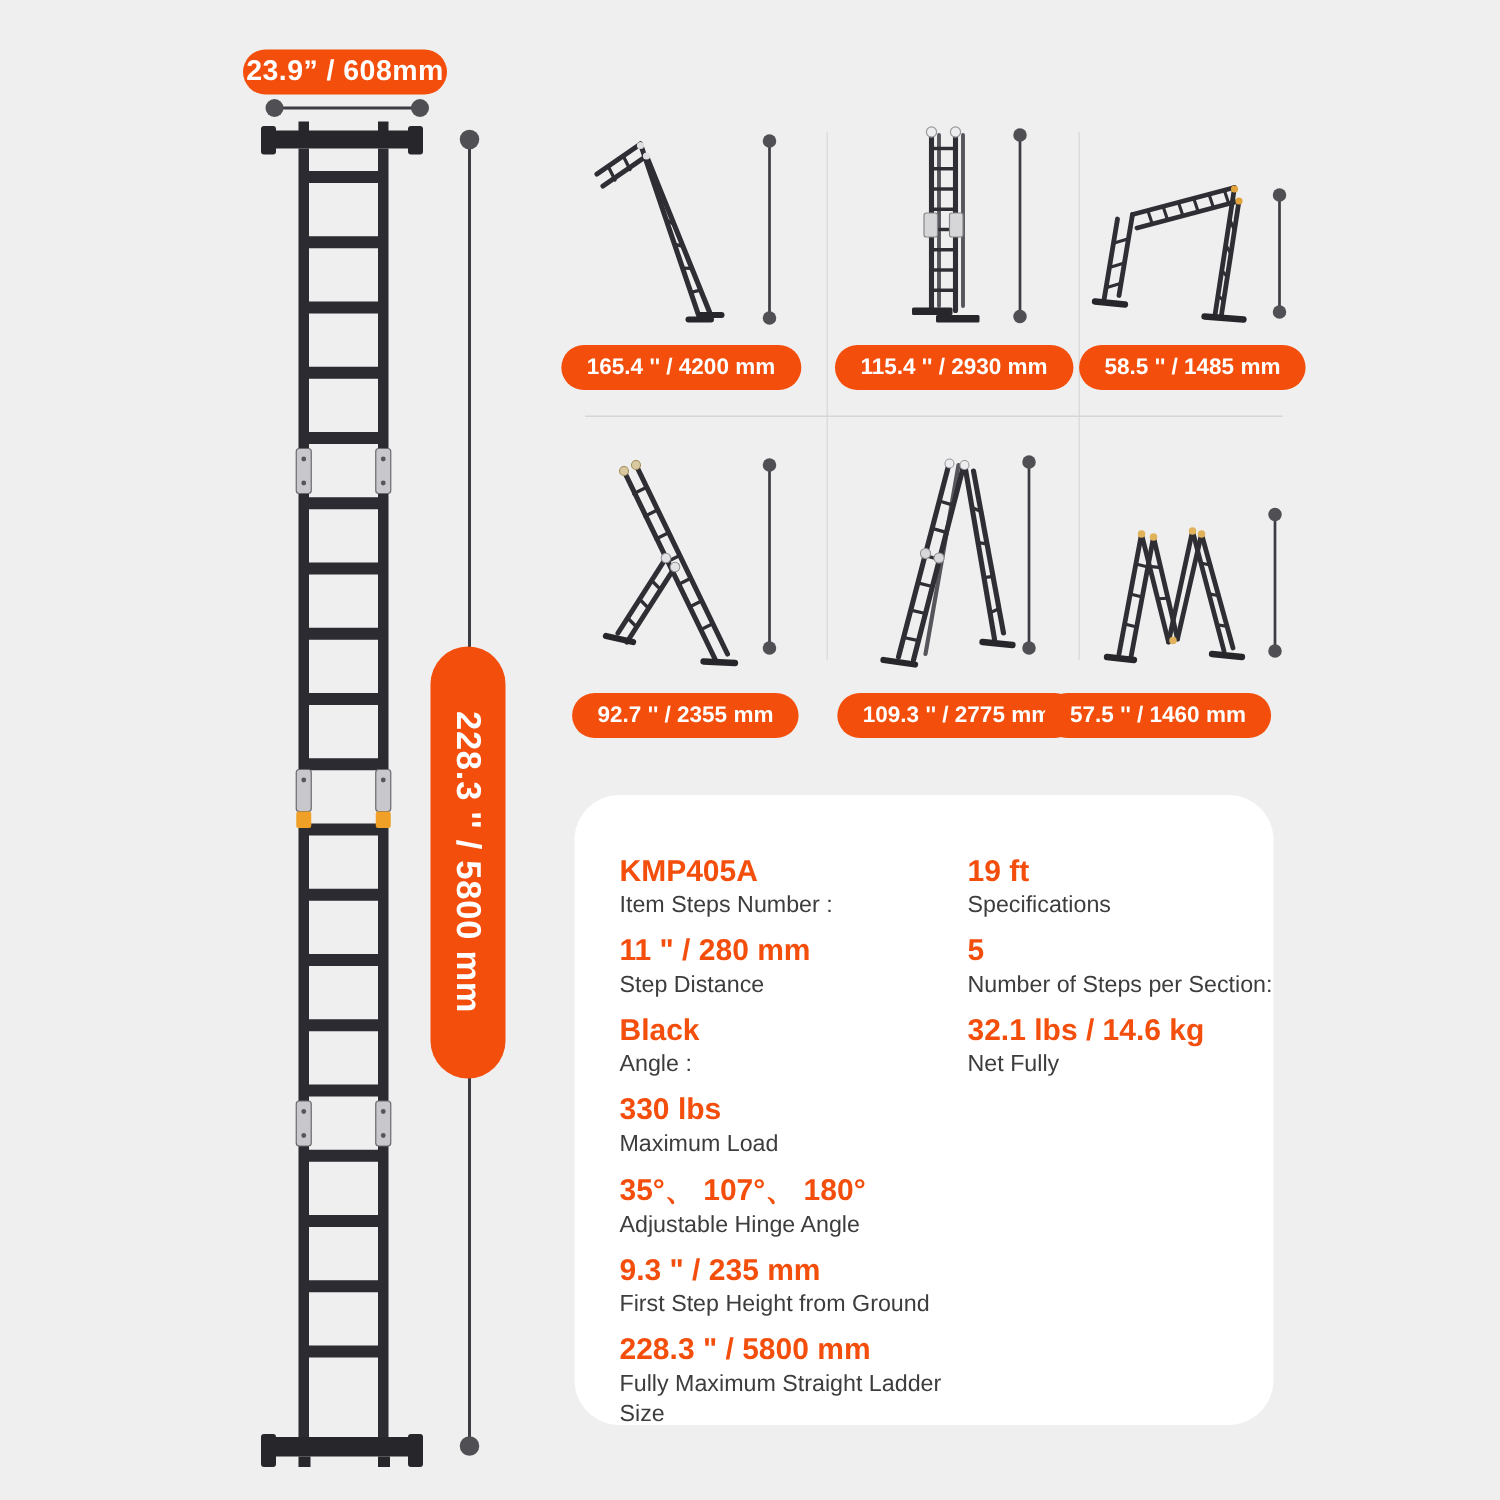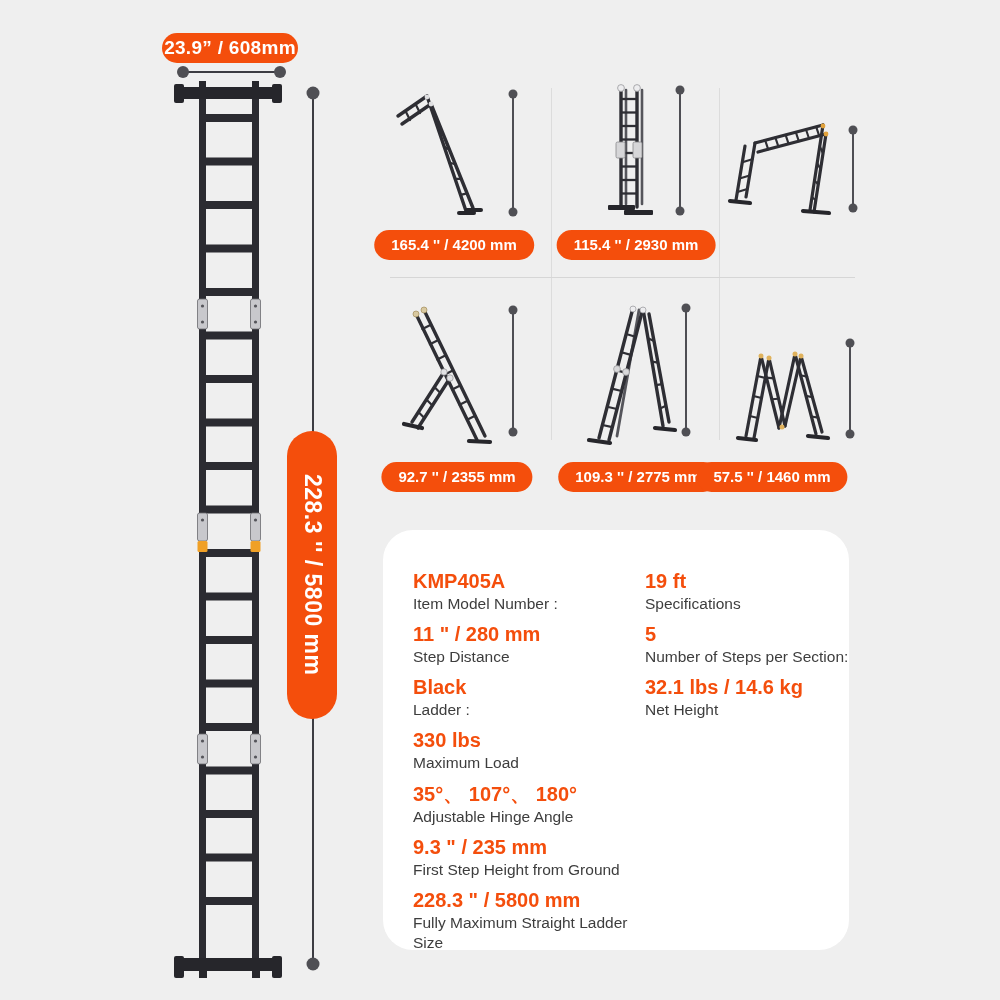--- a/index.html
+++ b/index.html
@@ -212,20 +212,21 @@
     <g stroke="#26262B" stroke-width="4.2" stroke-linecap="round">
       <path d="M8,119 L28,121"></path>
         <path d="M81,129 L107,131"></path>
     </g>
     <circle cx="101" cy="44" r="2.4" fill="#E2A33C"></circle>
       <circle cx="104" cy="52" r="2.4" fill="#E2A33C"></circle>
     <line x1="131" y1="48" x2="131" y2="126" stroke="#3C3C42" stroke-width="1.8"></line>
     <circle cx="131" cy="48" r="4.5" fill="#4F4F54"></circle>
       <circle cx="131" cy="126" r="4.5" fill="#4F4F54"></circle>
   </svg>
+  <span class="badge" style="left:795px;top:230px;">58.5 '' / 1485 mm</span>
 
   <svg class="thumb" style="left:385px;top:300px;" width="150" height="150" viewBox="0 0 150 150">
     <g stroke="#2E2E34" stroke-width="3.4" stroke-linecap="round" fill="none">
       <path d="M31,14 L92,140"></path>
         <path d="M39,10 L100,136"></path>
       <path d="M59,72 L27,122"></path>
         <path d="M65,78 L33,128"></path>
     </g>
     <g stroke="#2E2E34" stroke-width="2.2" stroke-linecap="round">
       <line x1="37.4" y1="29.1" x2="45.4" y2="25.1"></line>
@@ -322,29 +323,29 @@
     <line x1="128" y1="33" x2="128" y2="124" stroke="#3C3C42" stroke-width="1.8"></line>
     <circle cx="128" cy="33" r="4.5" fill="#4F4F54"></circle>
       <circle cx="128" cy="124" r="4.5" fill="#4F4F54"></circle>
   </svg>
   <span class="badge" style="left:772px;top:462px;">57.5 '' / 1460 mm</span>
 
   <div class="spec-card">
     <div class="spec-col left">
       <div class="spec-item">
         <div class="spec-value">KMP405A</div>
-        <div class="spec-label">Item Model Number :</div>
+        <div class="spec-label">Item Steps Number :</div>
       </div>
       <div class="spec-item">
         <div class="spec-value">11 " / 280 mm</div>
         <div class="spec-label">Step Distance</div>
       </div>
       <div class="spec-item">
         <div class="spec-value">Black</div>
-        <div class="spec-label">Ladder :</div>
+        <div class="spec-label">Angle :</div>
       </div>
       <div class="spec-item">
         <div class="spec-value">330 lbs</div>
         <div class="spec-label">Maximum Load</div>
       </div>
       <div class="spec-item">
         <div class="spec-value">35°、 107°、 180°</div>
         <div class="spec-label">Adjustable Hinge Angle</div>
       </div>
       <div class="spec-item">
@@ -360,18 +361,18 @@
       <div class="spec-item">
         <div class="spec-value">19 ft</div>
         <div class="spec-label">Specifications</div>
       </div>
       <div class="spec-item">
         <div class="spec-value">5</div>
         <div class="spec-label">Number of Steps per Section:</div>
       </div>
       <div class="spec-item">
         <div class="spec-value">32.1 lbs / 14.6 kg</div>
-        <div class="spec-label">Net Height</div>
+        <div class="spec-label">Net Fully</div>
       </div>
     </div>
   </div>
 
 </div>
 
 </body></html>

